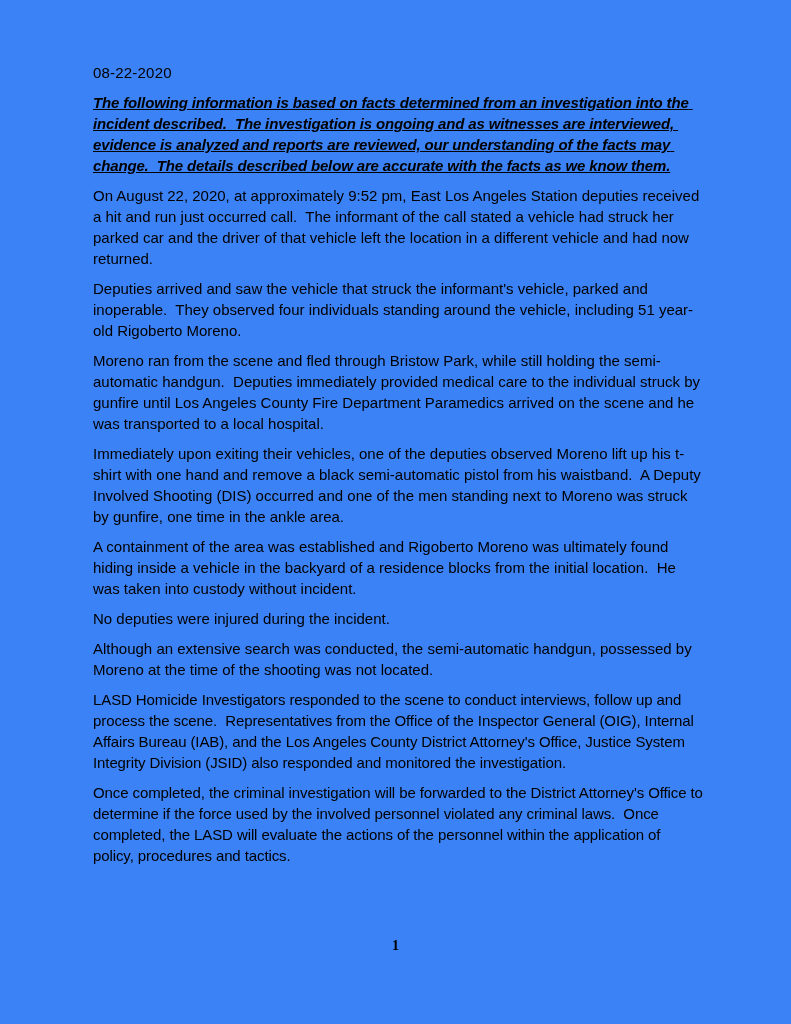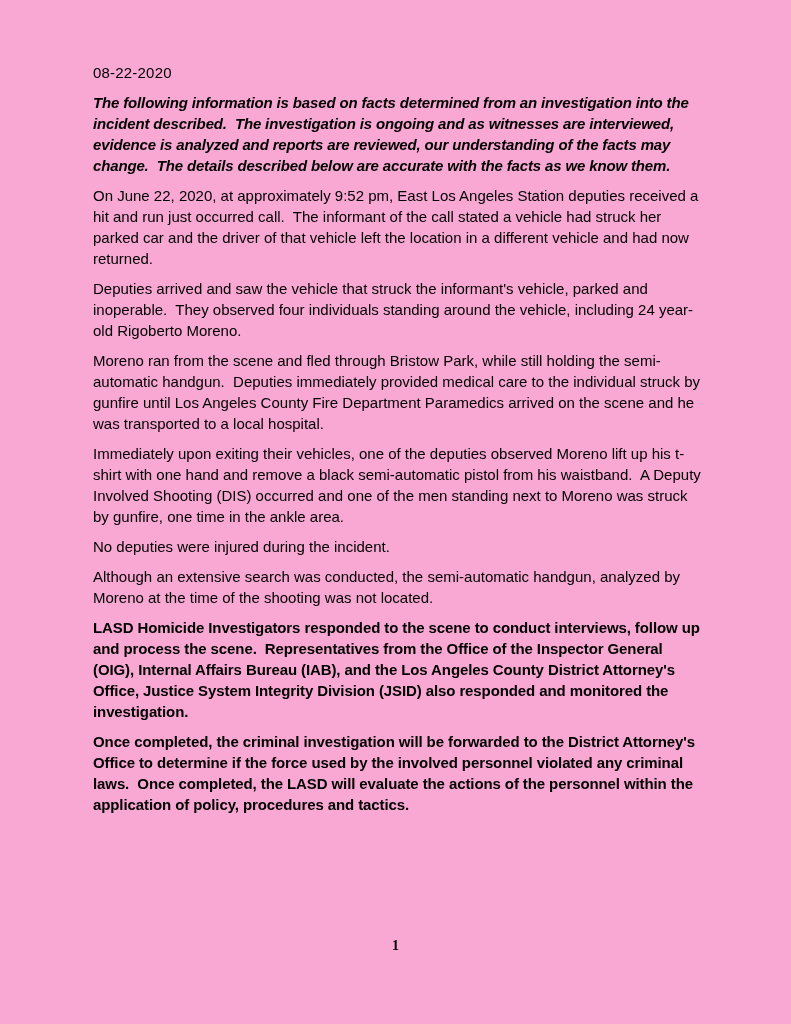--- a/index.html
+++ b/index.html
@@ -5,21 +5,21 @@
   html, body {
     margin: 0;
     padding: 0;
     background: #e8e8e8;
   }
   .page {
     position: relative;
     width: 791px;
     height: 1024px;
     margin: 0 auto;
-    background: #f9a8d4;
+    background: #3b82f6;
     color: #000000;
     font-family: "Liberation Sans", sans-serif;
     overflow: hidden;
   }
   .content {
     position: absolute;
     left: 93px;
     top: 62px;
     width: 612px;
     font-size: 15px;
@@ -32,46 +32,48 @@
   .date {
     letter-spacing: 0.2px;
   }
   .title {
     letter-spacing: 0.1px;
   }
   .emphasis {
     font-weight: bold;
     font-style: italic;
     letter-spacing: -0.15px;
+    text-decoration: underline;
   }
   .bold {
-    font-weight: bold;
+    font-weight: normal;
     letter-spacing: -0.1px;
   }
   .page-number {
     position: absolute;
     left: 0;
     right: 0;
     top: 938px;
     text-align: center;
     font-size: 14px;
     font-weight: bold;
     font-family: "Liberation Serif", serif;
   }
 </style>
 </head>
 <body>
 
 <div class="page">
   <main class="content">
     <p class="date">08-22-2020</p>
     <p class="emphasis">The following information is based on facts determined from an investigation into the incident described.  The investigation is ongoing and as witnesses are interviewed, evidence is analyzed and reports are reviewed, our understanding of the facts may change.  The details described below are accurate with the facts as we know them.</p>
-    <p>On June 22, 2020, at approximately 9:52 pm, East Los Angeles Station deputies received a hit and run just occurred call.  The informant of the call stated a vehicle had struck her parked car and the driver of that vehicle left the location in a different vehicle and had now returned.</p>
-    <p>Deputies arrived and saw the vehicle that struck the informant's vehicle, parked and inoperable.  They observed four individuals standing around the vehicle, including 24 year-old Rigoberto Moreno.</p>
+    <p>On August 22, 2020, at approximately 9:52 pm, East Los Angeles Station deputies received a hit and run just occurred call.  The informant of the call stated a vehicle had struck her parked car and the driver of that vehicle left the location in a different vehicle and had now returned.</p>
+    <p>Deputies arrived and saw the vehicle that struck the informant's vehicle, parked and inoperable.  They observed four individuals standing around the vehicle, including 51 year-old Rigoberto Moreno.</p>
     <p>Moreno ran from the scene and fled through Bristow Park, while still holding the semi-automatic handgun.  Deputies immediately provided medical care to the individual struck by gunfire until Los Angeles County Fire Department Paramedics arrived on the scene and he was transported to a local hospital.</p>
     <p>Immediately upon exiting their vehicles, one of the deputies observed Moreno lift up his t-shirt with one hand and remove a black semi-automatic pistol from his waistband.  A Deputy Involved Shooting (DIS) occurred and one of the men standing next to Moreno was struck by gunfire, one time in the ankle area.</p>
+    <p>A containment of the area was established and Rigoberto Moreno was ultimately found hiding inside a vehicle in the backyard of a residence blocks from the initial location.  He was taken into custody without incident.</p>
     <p>No deputies were injured during the incident.</p>
-    <p>Although an extensive search was conducted, the semi-automatic handgun, analyzed by Moreno at the time of the shooting was not located.</p>
+    <p>Although an extensive search was conducted, the semi-automatic handgun, possessed by Moreno at the time of the shooting was not located.</p>
     <p class="bold">LASD Homicide Investigators responded to the scene to conduct interviews, follow up and process the scene.  Representatives from the Office of the Inspector General (OIG), Internal Affairs Bureau (IAB), and the Los Angeles County District Attorney's Office, Justice System Integrity Division (JSID) also responded and monitored the investigation.</p>
     <p class="bold">Once completed, the criminal investigation will be forwarded to the District Attorney's Office to determine if the force used by the involved personnel violated any criminal laws.  Once completed, the LASD will evaluate the actions of the personnel within the application of policy, procedures and tactics.</p>
   </main>
   <footer class="page-number">1</footer>
 </div>
 
 </body></html>

